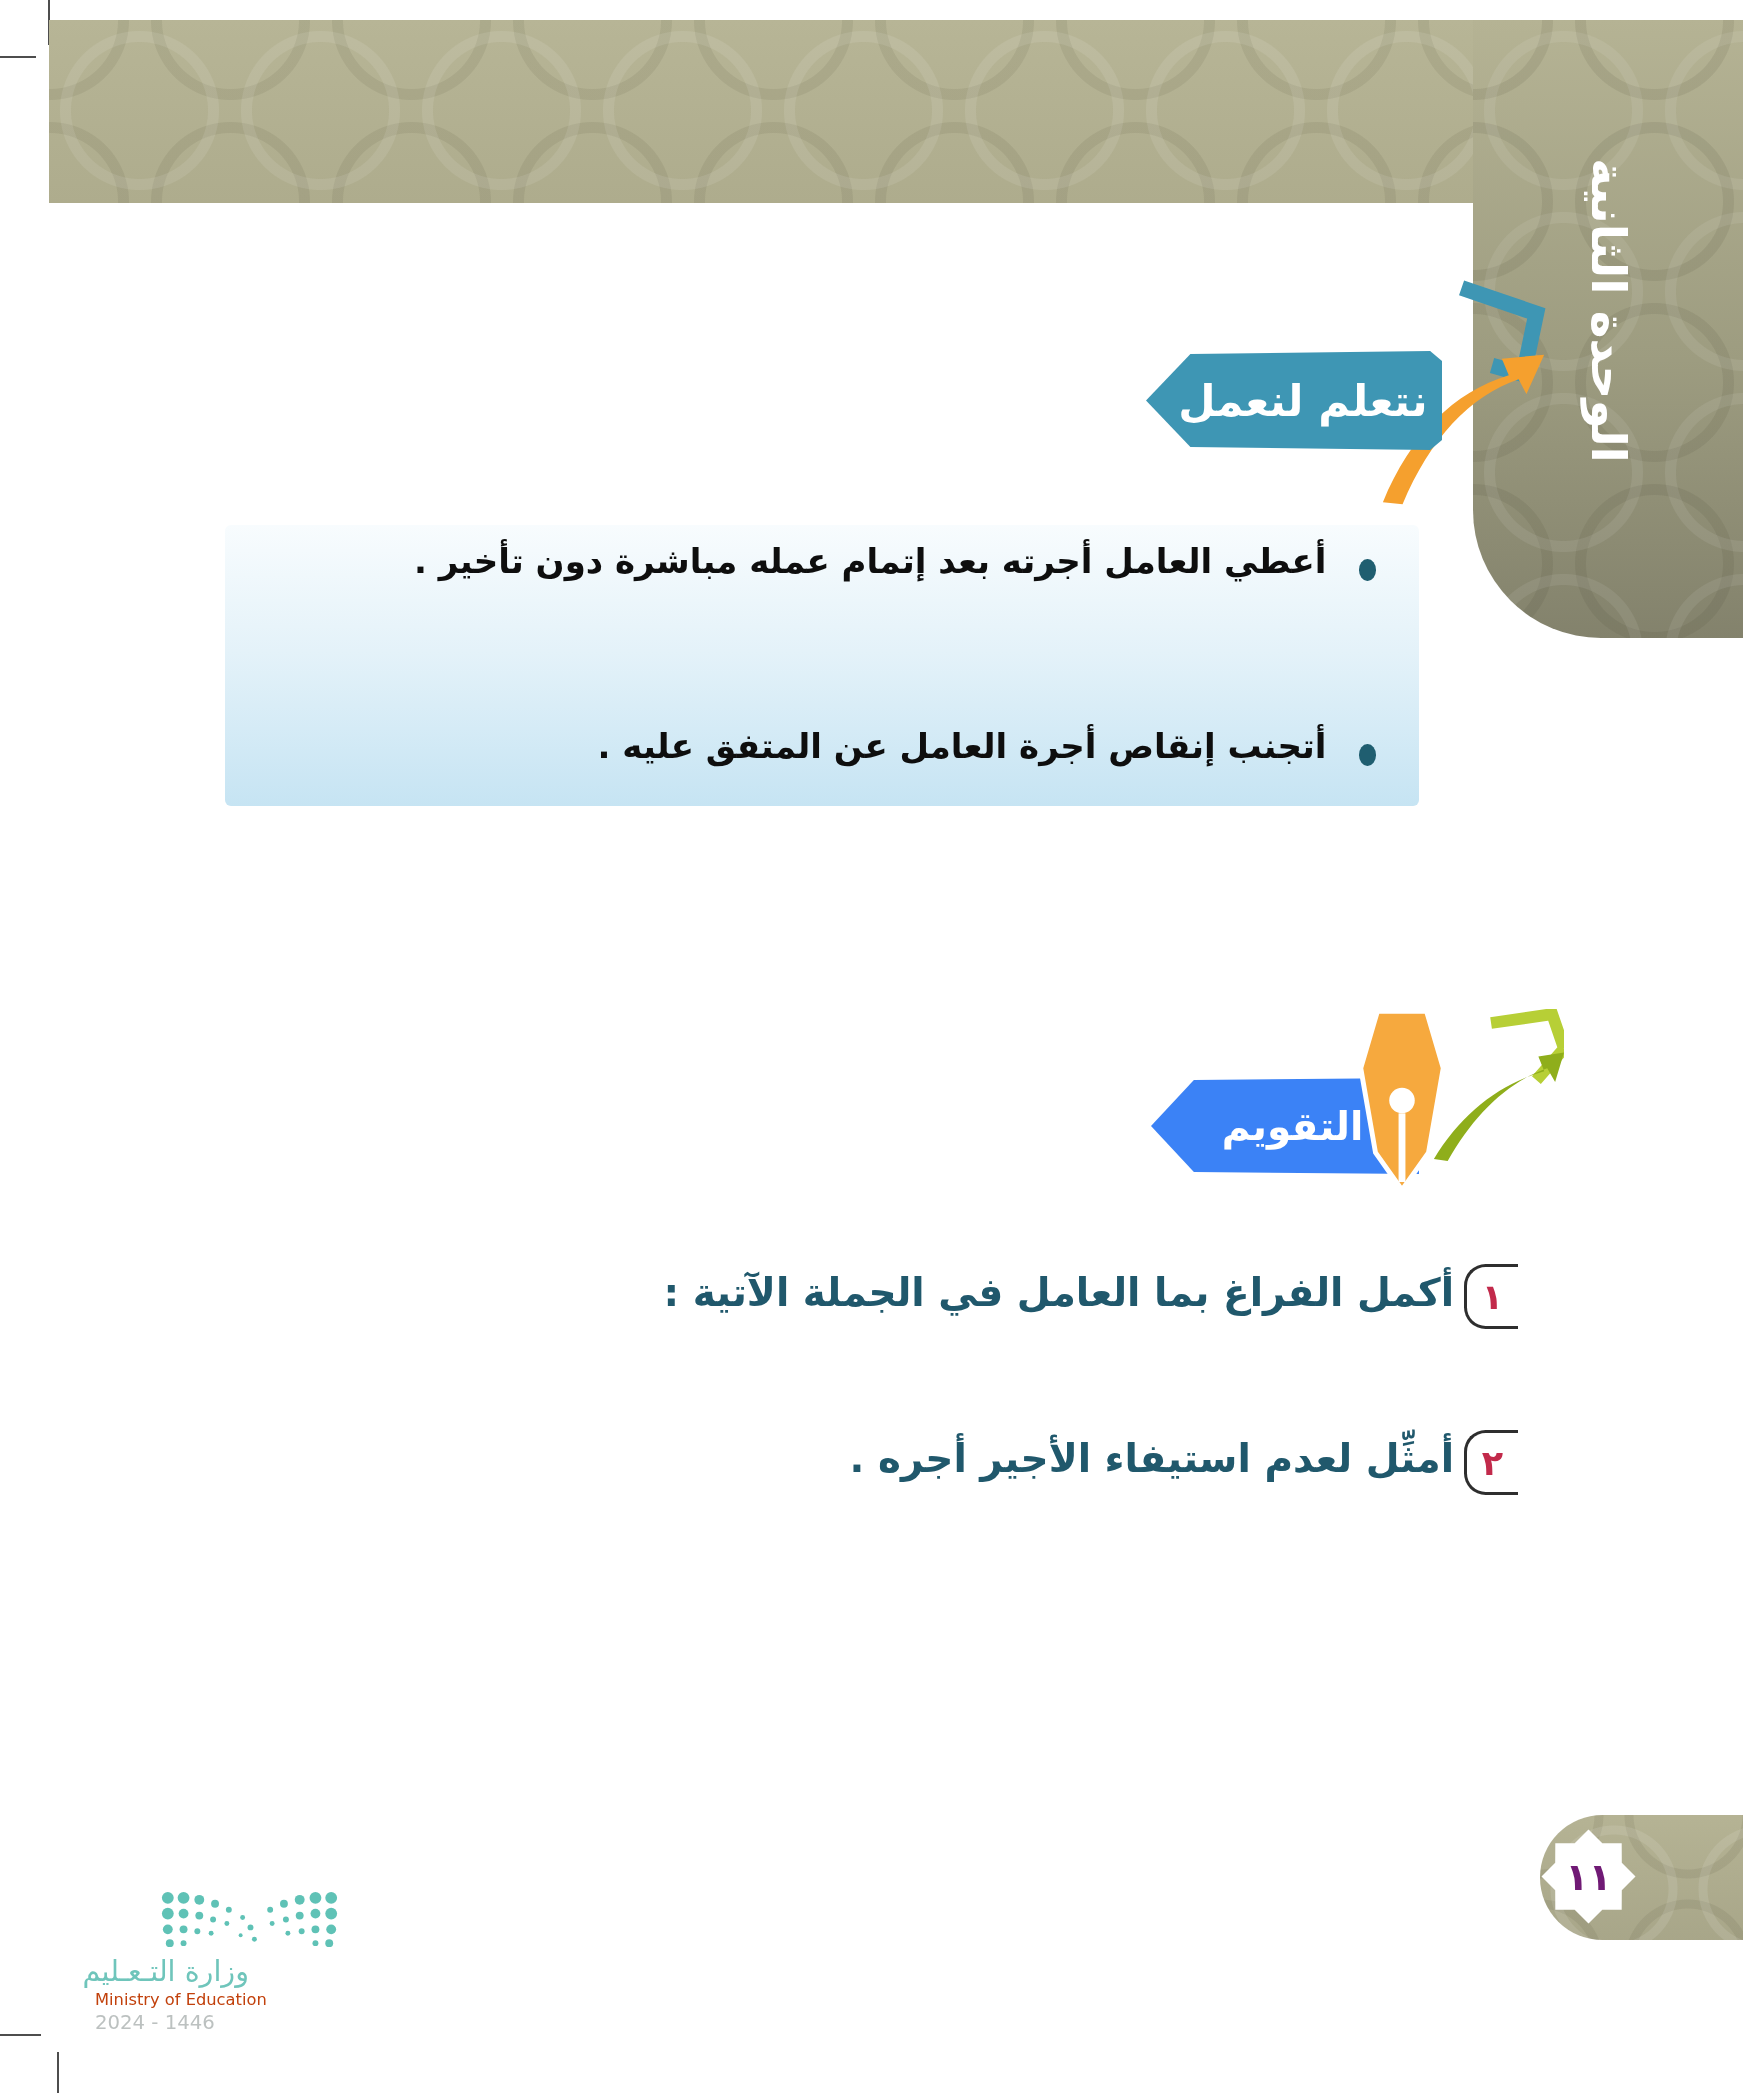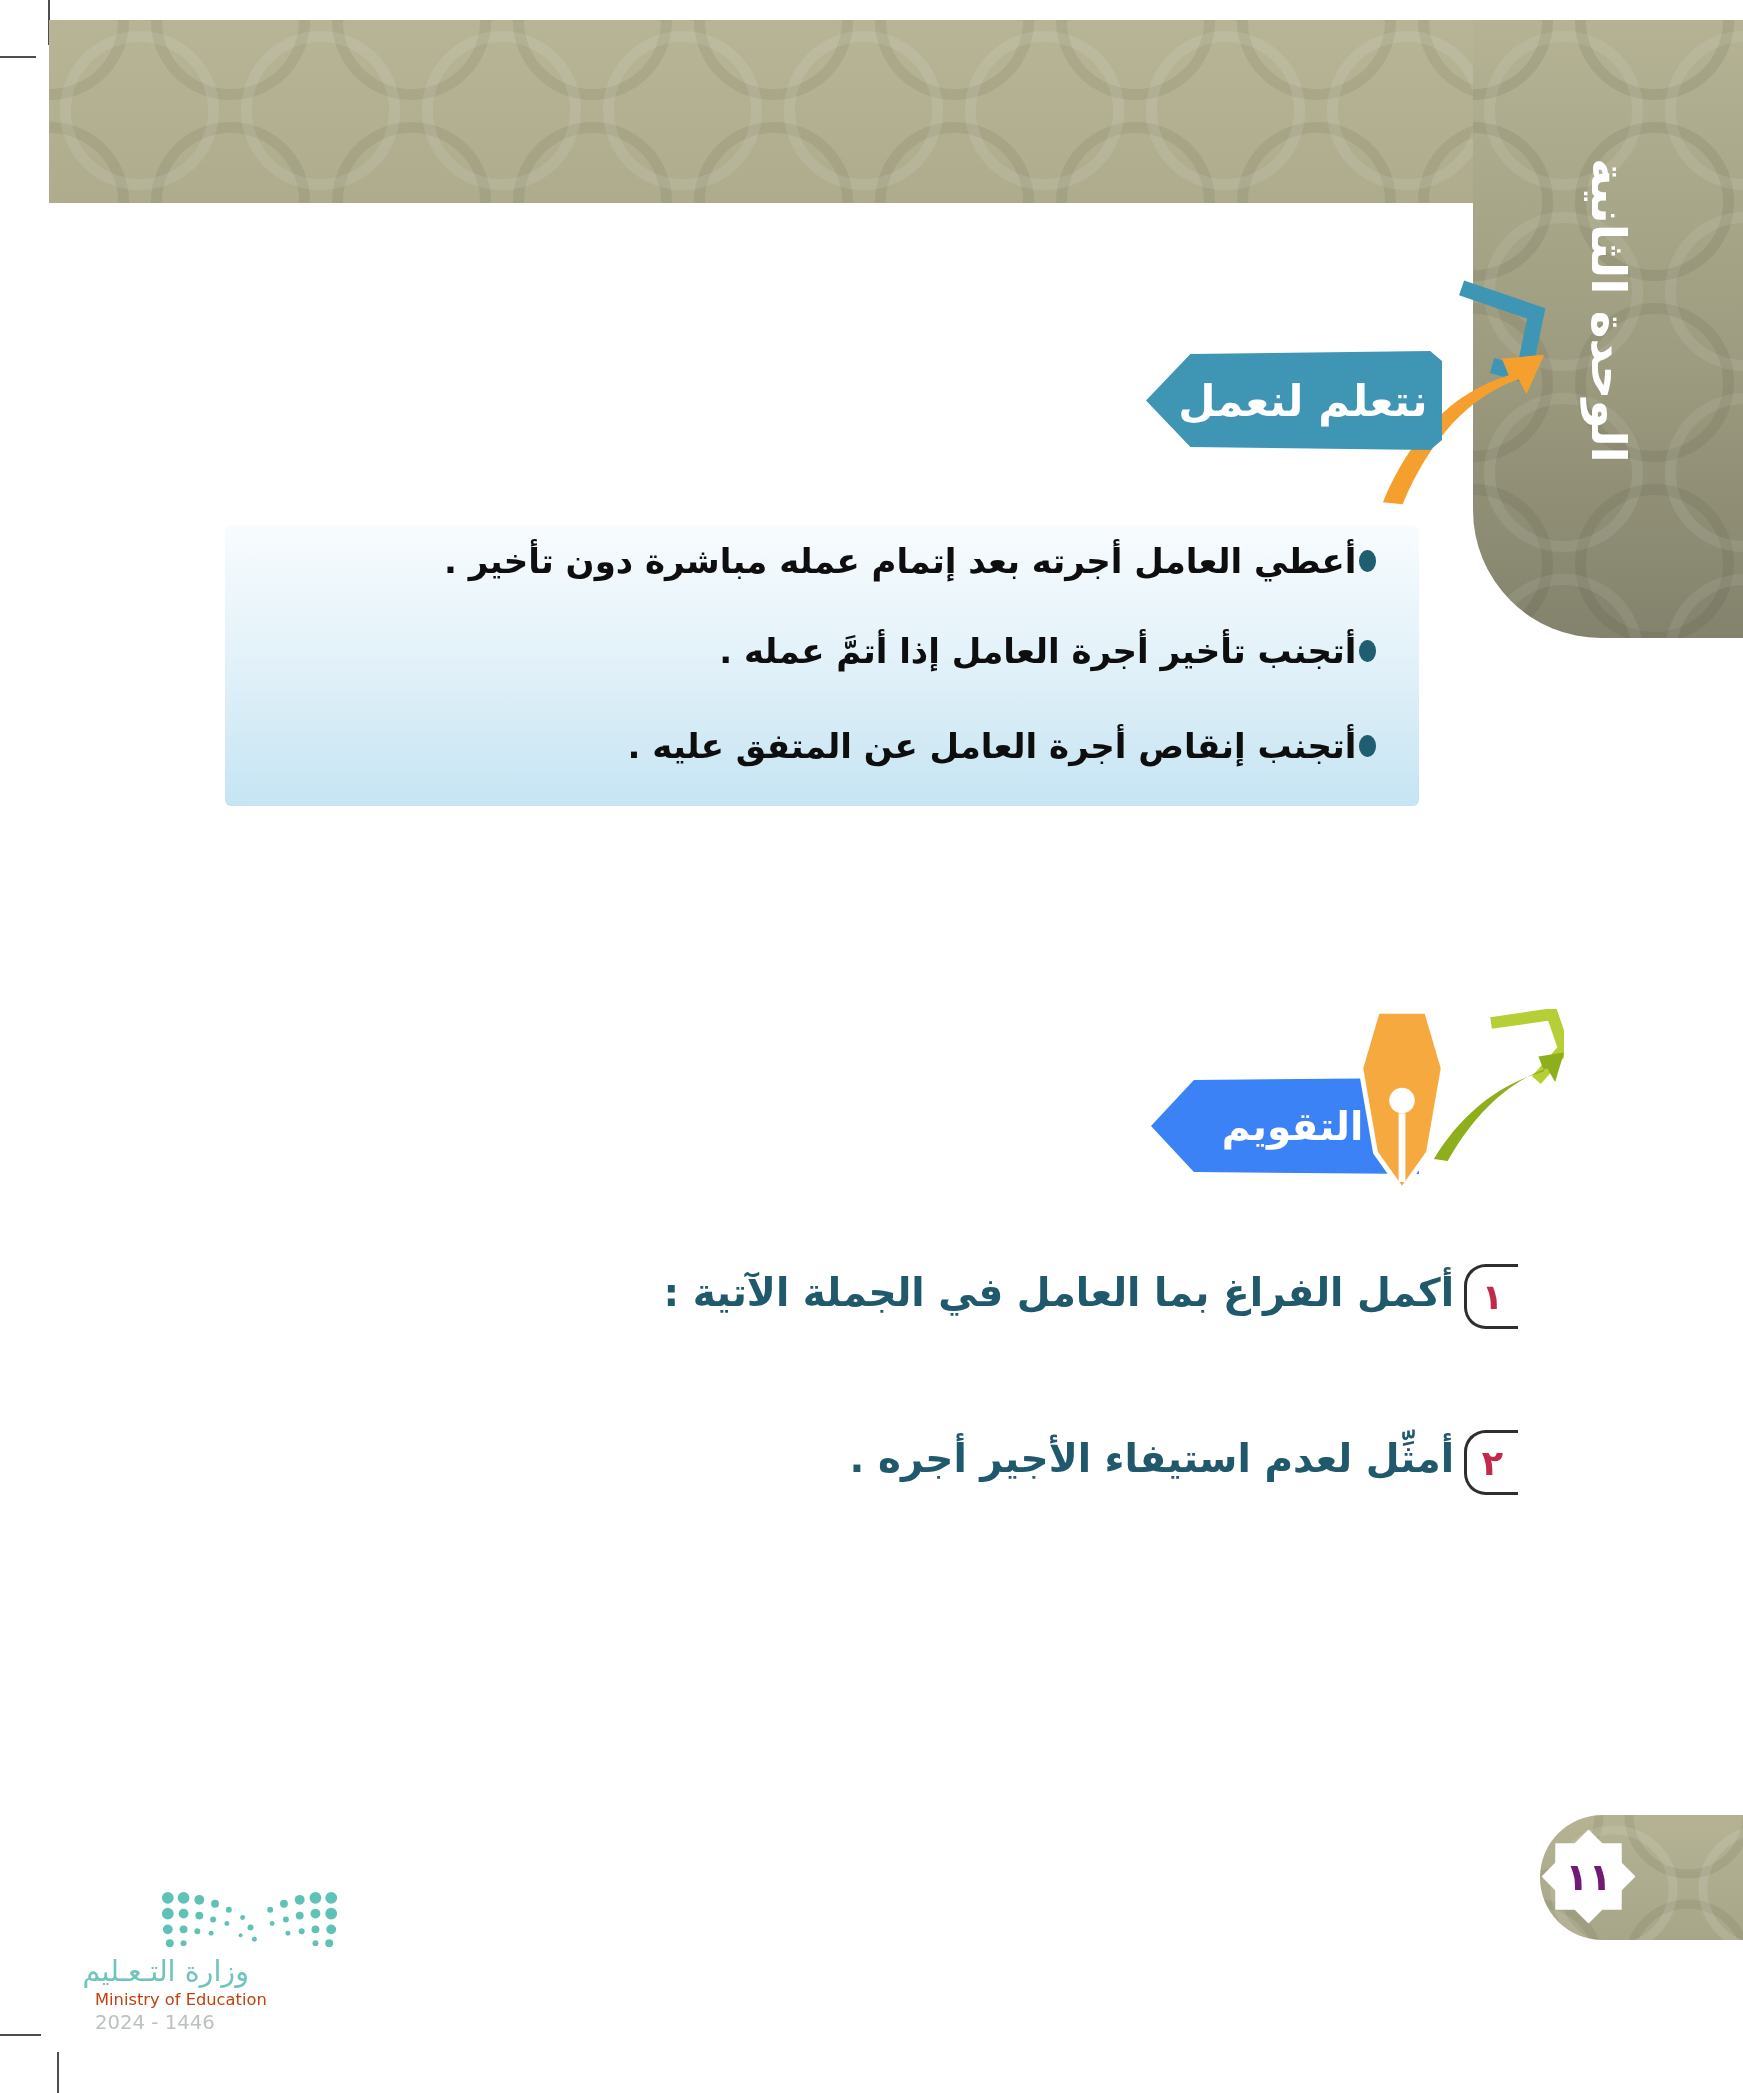--- a/index.html
+++ b/index.html
@@ -52,21 +52,21 @@
   }
   .learn-banner span{color:#fff;font-size:43px;font-weight:bold;padding-left:17.7px;}
   .learn-icon{position:absolute;left:1377px;top:278px;}
 
   
   .blue-box{
     position:absolute;left:225px;top:525px;width:1194px;height:281px;border-radius:5.9px;
     background:linear-gradient(180deg,#f8fcfe 0%, #e4f2f9 45%, #c6e4f3 100%);
   }
   .obj-row{
-    position:absolute;right:43px;direction:rtl;display:flex;align-items:center;gap:3px;
+    position:absolute;right:43px;direction:rtl;display:flex;align-items:flex-end;gap:33px;
     font-size:34px;font-weight:bold;color:#0e0e0e;white-space:nowrap;
   }
   .obj-row.r1{top:15.8px;}
   .obj-row.r2{top:106px;}
   .obj-row.r3{top:201px;margin-left:11px;}
   .obj-dot{width:16.7px;height:21.7px;border-radius:50%;background:#1f5e70;flex:0 0 auto;}
 
   
   .assess-banner{
     position:absolute;left:1151px;top:1078px;width:268px;height:96px;
@@ -154,24 +154,20 @@
     <path d="M6,228 C34,160 78,116 134,99 L127,82 L170,78 L152,118 L144,103 C94,120 54,164 26,230 Z" fill="#f5a02e"></path>
   </svg>
   <div class="learn-banner">
     <span dir="rtl">نتعلم لنعمل</span>
   </div>
 
   <div class="blue-box">
     <div class="obj-row r1">
       <span class="obj-dot"></span>
       <span dir="rtl">أعطي العامل أجرته بعد إتمام عمله مباشرة دون تأخير .</span>
-    </div>
-    <div class="obj-row r2">
-      <span class="obj-dot"></span>
-      <span dir="rtl">أتجنب تأخير أجرة العامل إذا أتمَّ عمله .</span>
     </div>
     <div class="obj-row r3">
       <span class="obj-dot"></span>
       <span dir="rtl">أتجنب إنقاص أجرة العامل عن المتفق عليه .</span>
     </div>
   </div>
 
   <div class="assess-banner">
     <span dir="rtl">التقويم</span>
   </div>

